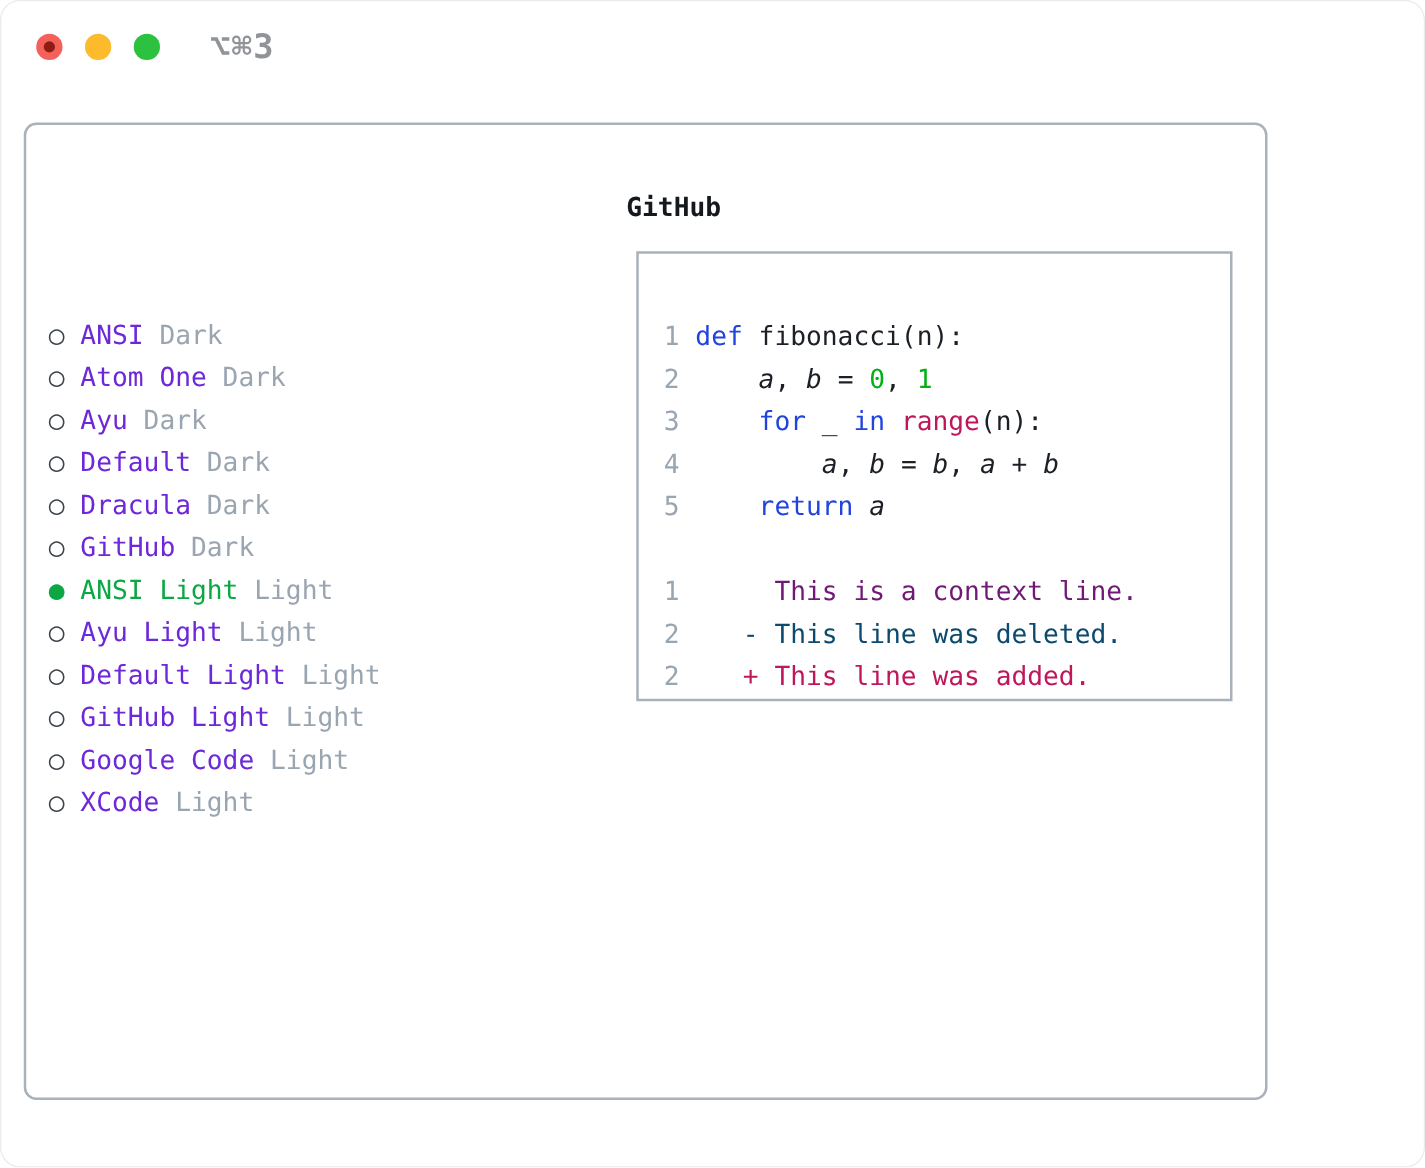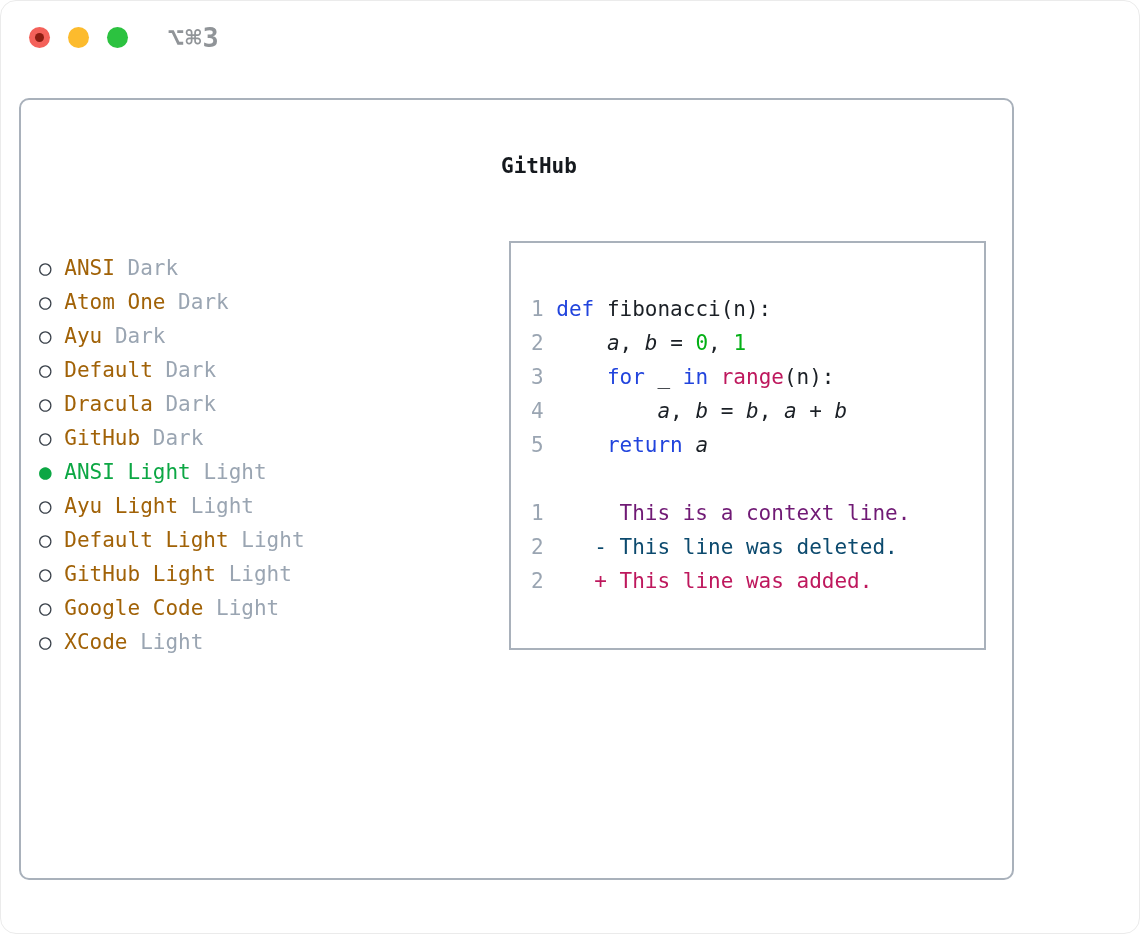--- a/index.html
+++ b/index.html
@@ -29,33 +29,33 @@
     position: absolute; left: 18px; top: 97px; width: 995px; height: 782px;
     border: 2px solid #a9b1bb; border-radius: 10px; background: #fff;
   }
   .left-col {
     position: absolute; left: 18px; top: 49px;
     font-size: 21px; line-height: 34px; white-space: pre;
   }
   .row { height: 34px; }
   .hdr { font-weight: bold; color: #15191e; }
   .bullet { color: #3c434c; }
-  .name { color: #a16207; }
+  .name { color: #6d28d9; }
   .variant { color: #9aa5b2; margin-left: 1ch; }
   .selected .bullet, .selected .name { color: #0ca744; }
   
   .preview-title {
     position: absolute; left: 480px; top: 49px;
     font-size: 21px; line-height: 34px; font-weight: bold; color: #15191e;
   }
   .code-box {
-    position: absolute; left: 488px; top: 101px; width: 477px; height: 409px;
+    position: absolute; left: 488px; top: 101px; width: 477px; height: 360px;
     border: 2px solid #a9b1bb; background: #fff;
     padding: 49px 8px 0 20px;
-    font-size: 21px; line-height: 34px; white-space: pre; overflow: hidden; margin-top: 40px;
+    font-size: 21px; line-height: 34px; white-space: pre; overflow: hidden;
   }
   .code-line { height: 34px; }
   .ln     { color: #9aa5b2; }
   .pl     { color: #1b2026; }
   .kw     { color: #2144dd; }
   .fn     { color: #be185d; }
   .numlit { color: #04b016; }
   .var    { color: #1b2026; font-style: italic; }
   .ctx    { color: #701a75; }
   .del    { color: #0c4a6e; }

